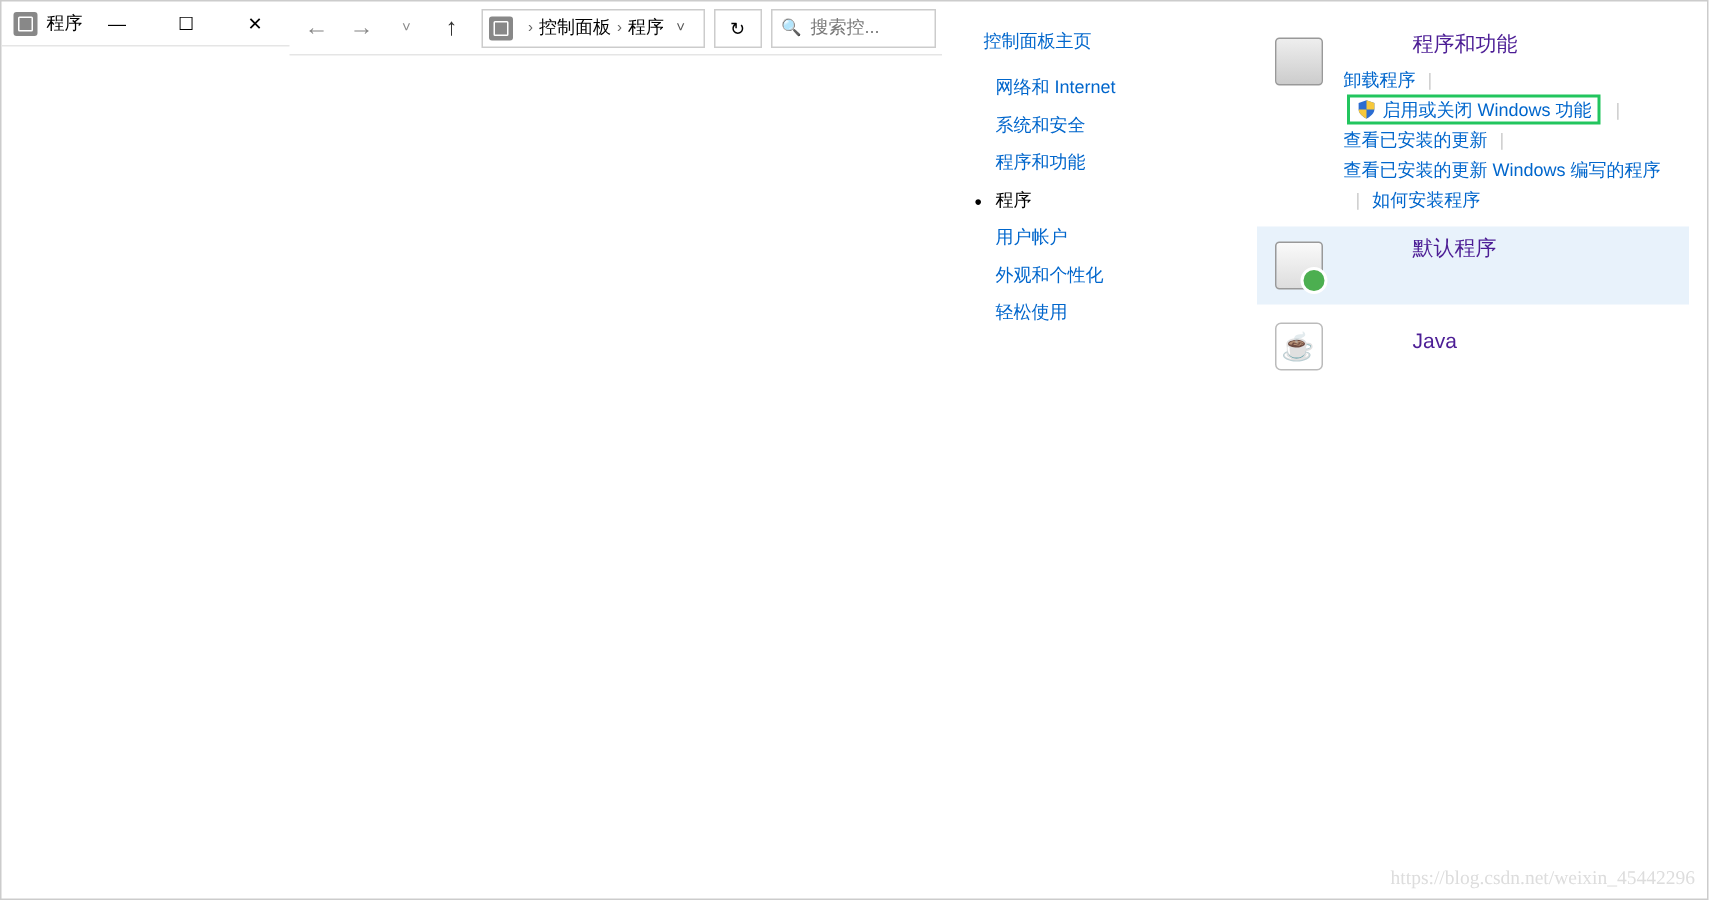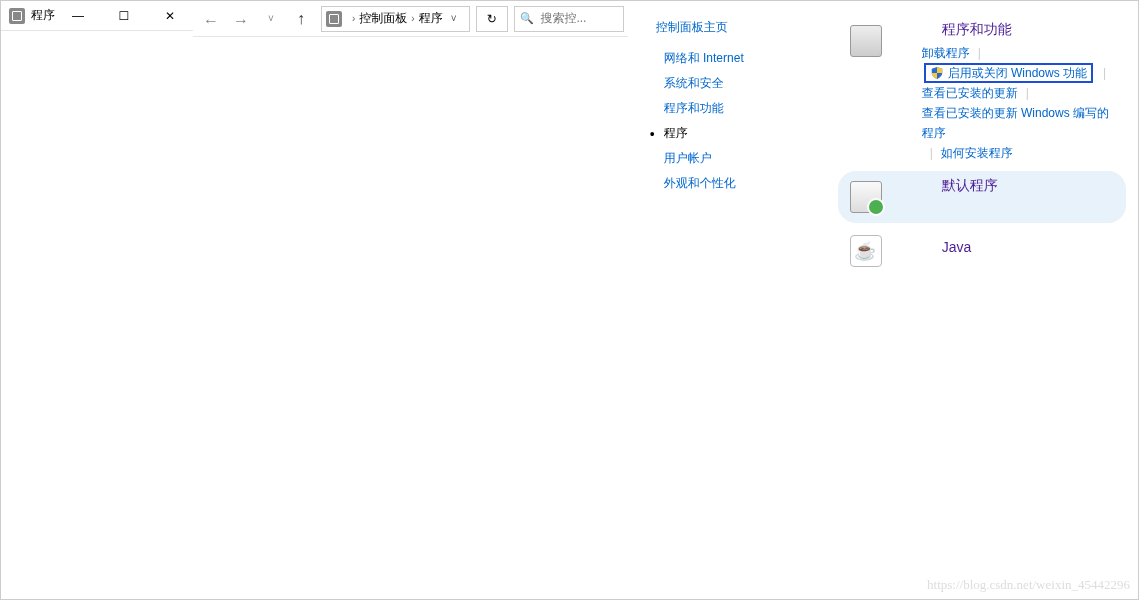--- a/index.html
+++ b/index.html
@@ -22,34 +22,34 @@
 .refreshbtn { width: 32px; height: 26px; border: 1px solid #ccc; display: flex; align-items: center; justify-content: center; margin-right: 4px; }
 .searchbox { width: 110px; height: 26px; border: 1px solid #ccc; display: flex; align-items: center; padding: 0 6px; color: #777; gap: 6px; }
 .body { flex: 1; display: flex; overflow: hidden; }
 .sidebar { width: 210px; padding: 18px 0 0 28px; }
 .side-heading { color: #0066cc; font-size: 12px; margin-bottom: 14px; cursor: pointer; }
 .side-item { color: #0066cc; margin: 8px 0 8px 8px; cursor: pointer; display:flex; align-items:center;}
 .side-item.current { color: #000; font-weight: 400; position: relative; }
 .side-item.current::before { content: "•"; position: absolute; left: -14px; color: #000; font-size: 14px; }
 .main { flex: 1; padding: 14px 12px 0 0; }
 .section { display: flex; align-items: flex-start; padding: 6px 8px; margin-bottom: 2px; }
-.section.selected { background: #e8f2fb; border-radius: 18px; }
+.section.selected { background: #e8f2fb; }
 .sect-icon { width: 40px; height: 40px; margin-right: 10px; display: flex; align-items: center; justify-content: center; position: relative; flex-shrink:0;}
 .icon-box { width: 32px; height: 32px; border: 1px solid #999; background: linear-gradient(#fafafa,#ddd); border-radius: 3px; position:relative;}
 .icon-box::after{content:"";position:absolute;right:-4px;bottom:-4px;width:14px;height:14px;background:#4caf50;border-radius:50%;border:2px solid #fff;}
 .icon-programs{width:32px;height:32px;background:linear-gradient(#eee,#ccc);border:1px solid #999;border-radius:3px;position:relative;}
 .icon-java{width:32px;height:32px;border:1px solid #bbb;border-radius:4px;background:#fff;display:flex;align-items:center;justify-content:center;font-size:18px;color:#d35400;}
 .sect-body { flex: 1; }
 .sect-title { color: #4c1d95; font-size: 14px; margin-bottom: 4px; cursor: pointer; margin-left: 46px; }
-.linkrow { display: flex; flex-wrap: wrap; align-items: center; gap: 0; line-height: 20px; margin-left: 26px; }
+.linkrow { display: flex; flex-wrap: wrap; align-items: center; gap: 0; line-height: 20px; }
 .linkitem { color: #0066cc; cursor: pointer; display: inline-flex; align-items: center; }
 .sep { color: #ccc; margin: 0 8px; }
 .shield { width: 14px; height: 14px; margin-right: 4px; display:inline-block;}
 .shield svg{display:block;}
-.redbox { border: 2px solid #1d4ed8; padding: 0 4px; margin: 0 2px; display: inline-flex; align-items: center; height: 20px; }
+.redbox { border: 2px solid #22c55e; padding: 0 4px; margin: 0 2px; display: inline-flex; align-items: center; height: 20px; }
 .watermark { position: absolute; right: 8px; bottom: 6px; color: #ddd; font-size: 13px; font-family: Liberation Serif, serif; pointer-events:none;}
 </style>
 </head>
 <body>
 
 <div class="window">
 
   <div class="titlebar">
     <span class="titlebar-icon"></span>
     <span>程序</span>
@@ -81,20 +81,21 @@
 
   <div class="body">
     <div class="sidebar">
       <div class="side-heading">控制面板主页</div>
       <div class="side-item">网络和 Internet</div>
       <div class="side-item">系统和安全</div>
       <div class="side-item">程序和功能</div>
       <div class="side-item current">程序</div>
       <div class="side-item">用户帐户</div>
       <div class="side-item">外观和个性化</div>
+      <div class="side-item">轻松使用</div>
     </div>
 
     <div class="main">
       <div class="section">
         <div class="sect-icon">
             <div class="icon-programs"></div>
           </div>
         <div class="sect-body">
           <div class="sect-title">程序和功能</div>
           <div class="linkrow">

